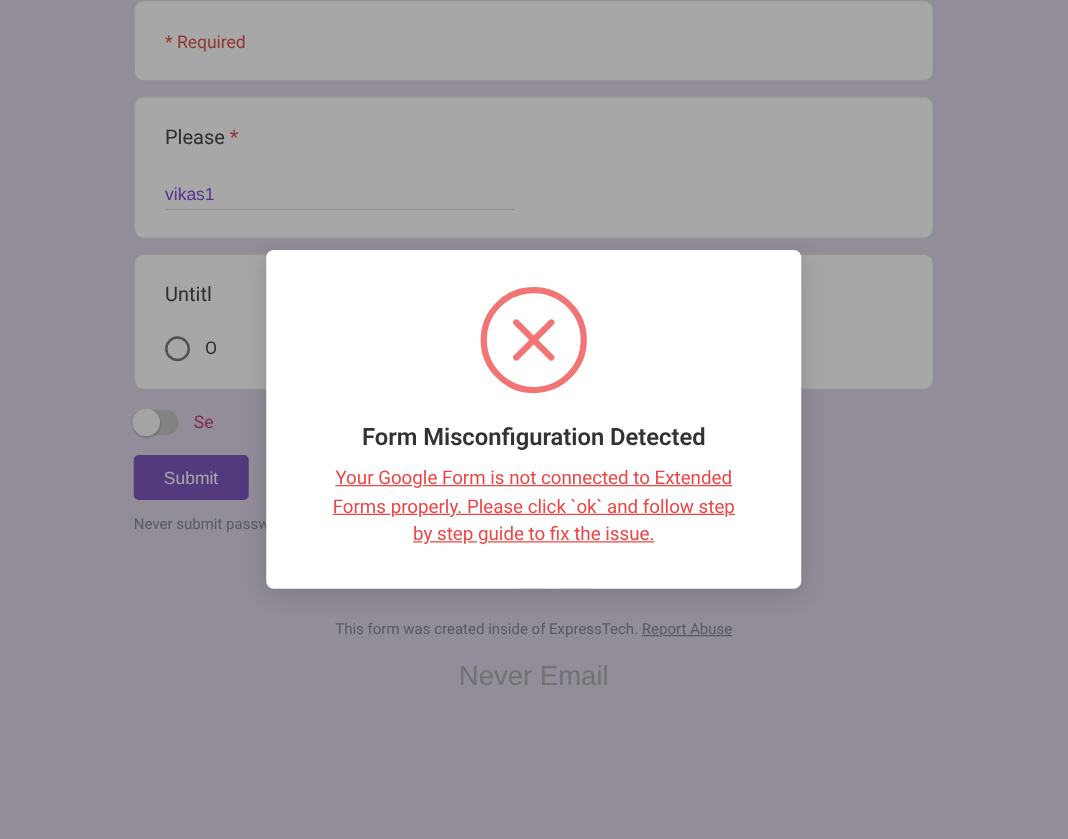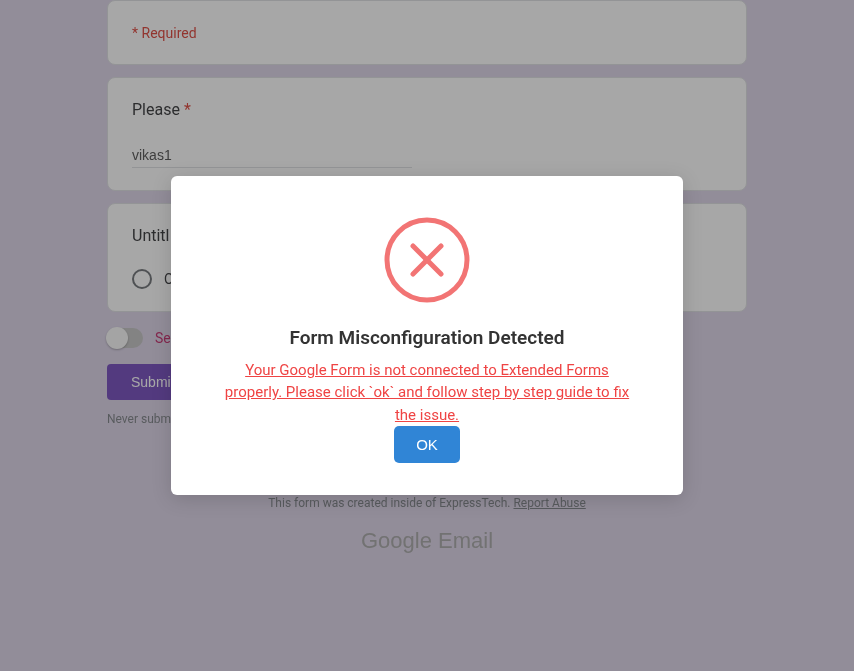--- a/index.html
+++ b/index.html
@@ -41,21 +41,21 @@
     .asterisk {
       color: #d93025;
     }
     .text-input {
       border: none;
       border-bottom: 1px solid #dadce0;
       font-size: 14px;
       padding: 4px 0;
       width: 280px;
       outline: none;
-      color: #404040;
+      color: #6d28d9;
     }
     .radio-row {
       display: flex;
       align-items: center;
       gap: 12px;
       margin-top: 8px;
     }
     .radio-circle {
       width: 20px;
       height: 20px;
@@ -161,23 +161,23 @@
     .overlay {
       position: absolute;
       inset: 0;
       background: rgba(60,60,60,0.45);
       display: flex;
       align-items: center;
       justify-content: center;
     }
     .modal {
       background: #fff;
-      width: 512px;
+      width: 428px;
       border-radius: 6px;
-      padding: 40px 36px 32px;
+      padding: 28px 36px 32px;
       text-align: center;
       box-shadow: 0 4px 20px rgba(0,0,0,0.15);
     }
     .modal-icon {
       margin: 0 auto 18px;
     }
     .modal-title {
       font-size: 19px;
       color: #333;
       font-weight: 600;
@@ -248,28 +248,27 @@
         <a href="#">Terms</a>
       </span>
     </div>
   </div>
 
   <p class="created-inside">
     <span>This form was created inside of ExpressTech. </span><a href="#">Report Abuse</a>
   </p>
 
   <div class="google-forms">
-    <span class="google">Google</span><span class="forms"> Email</span>
+    <span class="google">Never</span><span class="forms"> Email</span>
   </div>
 </div>
 
 <div class="overlay">
   <div class="modal">
     <svg class="modal-icon" width="88" height="88" viewBox="0 0 88 88">
       <circle cx="44" cy="44" r="40" fill="none" stroke="#f27474" stroke-width="5"></circle>
       <line x1="30" y1="30" x2="58" y2="58" stroke="#f27474" stroke-width="5" stroke-linecap="round"></line>
       <line x1="58" y1="30" x2="30" y2="58" stroke="#f27474" stroke-width="5" stroke-linecap="round"></line>
     </svg>
     <h2 class="modal-title">Form Misconfiguration Detected</h2>
     <p class="modal-body">Your Google Form is not connected to Extended Forms properly. Please click `ok` and follow step by step guide to fix the issue.</p>
-    <button class="modal-ok">OK</button>
   </div>
 </div>
 
 </body></html>

